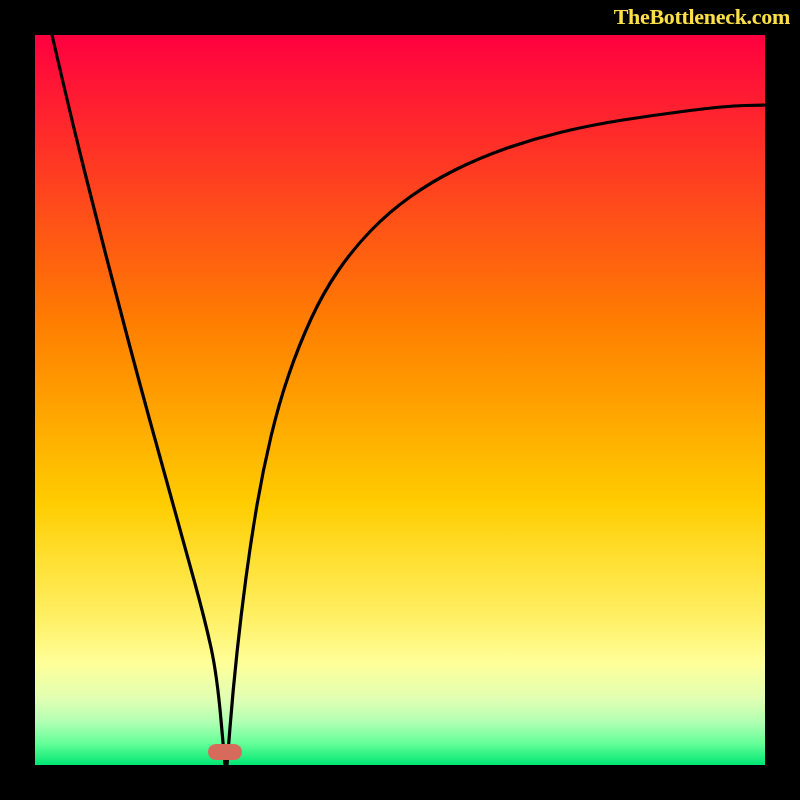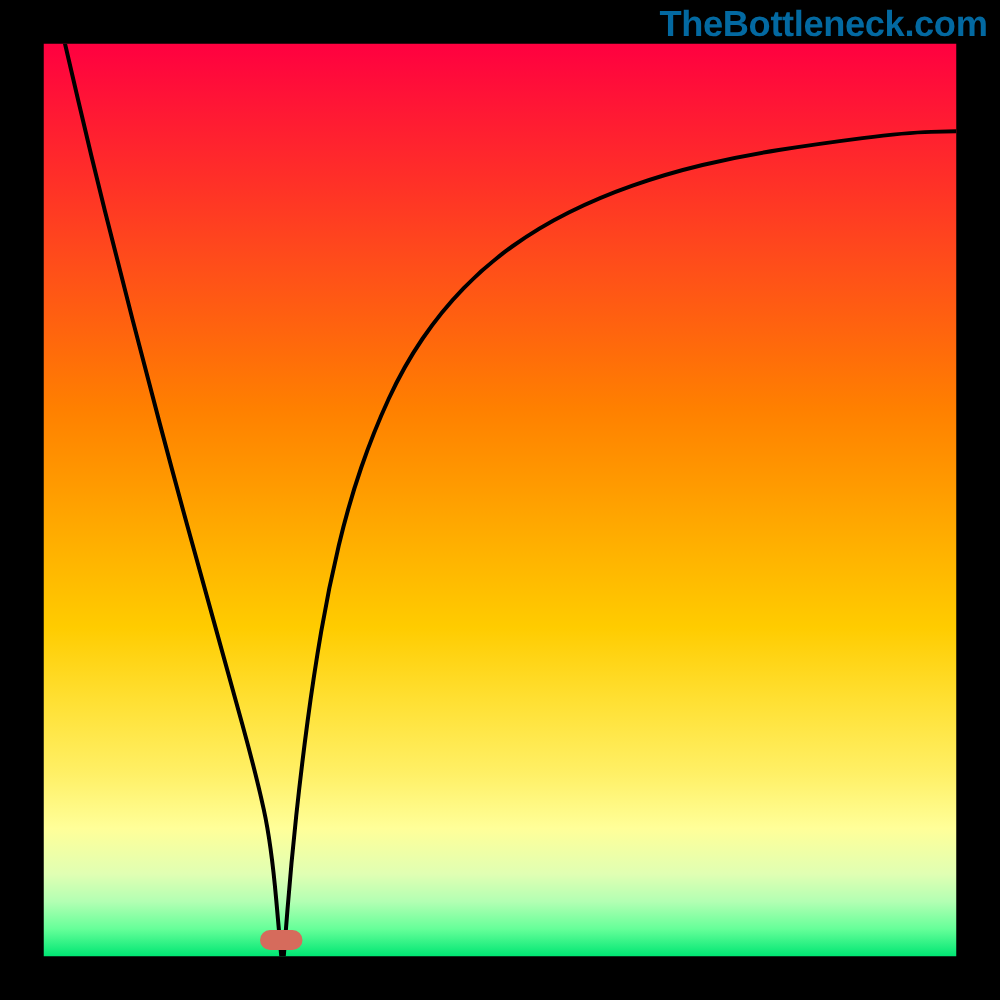--- a/index.html
+++ b/index.html
@@ -44,24 +44,24 @@
     position: absolute;
     width: 34px;
     height: 16px;
     background: #d66b5c;
     border-radius: 8px;
   }
   .watermark {
     position: absolute;
     top: 4px;
     right: 10px;
-    font-family: Liberation Sans, sans-serif;
-    font-size: 29px;
+    font-family: Liberation Serif, serif;
+    font-size: 22px;
     font-weight: 600;
-    color: #0369a1;
+    color: #fde047;
     letter-spacing: -0.3px;
   }
 </style>
 </head>
 <body>
 
 <div class="frame">
   <div class="plot">
     <svg class="curve-layer" viewBox="0 0 730 730" preserveAspectRatio="none">
       <path id="curve-path" d="M 17 0.0 Q 17 0.0 27.5 45.0 Q 38 90.0 49.0 134.0 Q 60 178.0 71.0 220.5 Q 82 263.0 93.0 304.5 Q 104 346.0 115.0 386.0 Q 126 426.0 137.0 465.5 Q 148 505.0 159.0 545.0 Q 170 585.0 176.0 612.5 Q 182 640.0 186.0 685.0 L 190 730.0 M 192 730.0 Q 192 730.0 195.0 692.5 Q 198 655.0 202.0 617.5 Q 206 580.0 211.0 542.5 Q 216 505.0 222.0 470.0 Q 228 435.0 236.0 401.5 Q 244 368.0 254.0 339.0 Q 264 310.0 276.0 284.0 Q 288 258.0 303.0 236.0 Q 318 214.0 336.0 195.5 Q 354 177.0 375.0 162.0 Q 396 147.0 420.0 135.0 Q 444 123.0 471.0 113.5 Q 498 104.0 527.0 97.0 Q 556 90.0 588.0 85.0 Q 620 80.0 655.0 75.5 Q 690 71.0 710.0 70.5 L 730 70.0" fill="none" stroke="#000" stroke-width="3.2" stroke-linejoin="round" stroke-linecap="round"></path>

